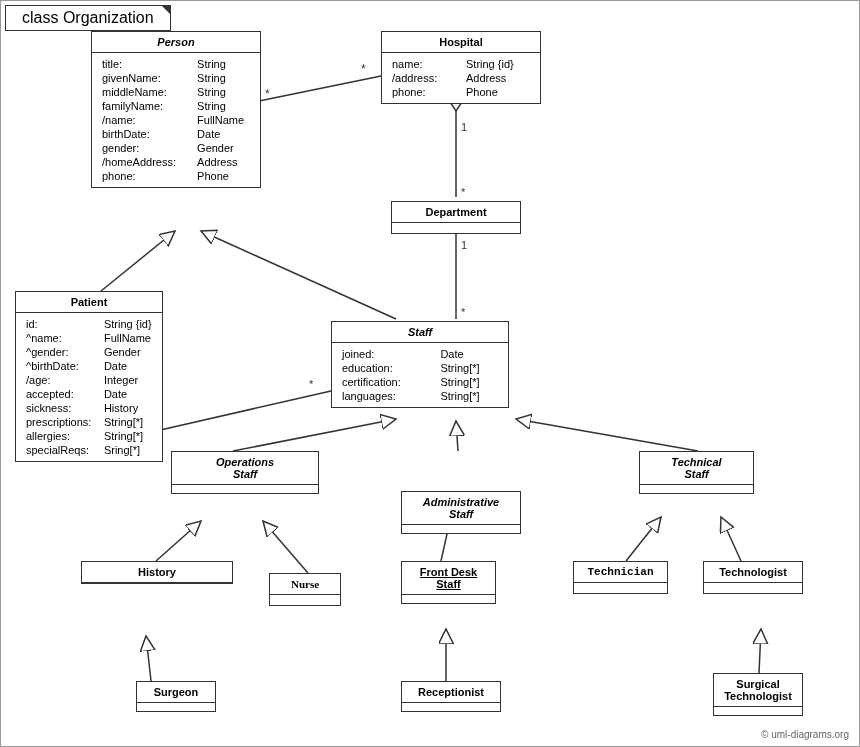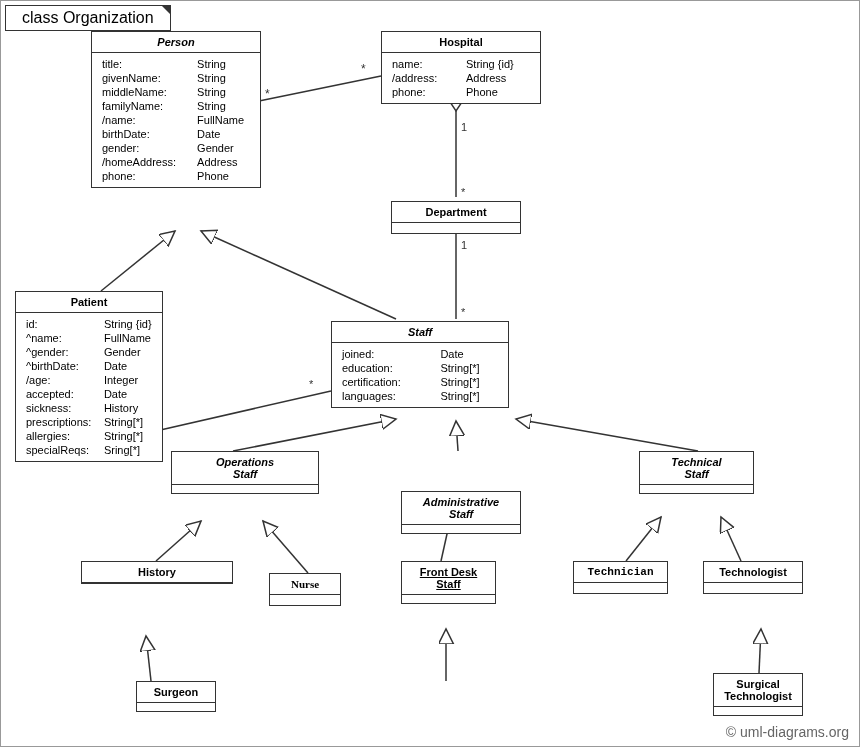--- a/index.html
+++ b/index.html
@@ -69,21 +69,21 @@
       height: 0;
       border-style: solid;
       border-width: 0 10px 10px 0;
       border-color: transparent #333 transparent transparent;
     }
     
     #copyright {
       position: absolute;
       bottom: 6px;
       right: 10px;
-      font-size: 14px;
+      font-size: 10px;
       color: #666;
     }
     
     #svg-overlay {
       position: absolute;
       top: 0; left: 0;
       width: 860px;
       height: 747px;
       pointer-events: none;
     }
@@ -344,20 +344,24 @@
   <div class="uml-class" style="left:702px; top:560px; width:100px;">
     <div class="class-header">Technologist</div>
     <div class="class-body" style="min-height:10px;"></div>
   </div>
 
   <div class="uml-class" style="left:95px; top:680px; width:80px;margin-left:40px;">
     <div class="class-header">Surgeon</div>
     <div class="class-body" style="min-height:8px;"></div>
   </div>
 
+  <div class="uml-class" style="left:400px; top:680px; width:100px;">
+    <div class="class-header">Receptionist</div>
+    <div class="class-body" style="min-height:8px;"></div>
+  </div>
 
   <div class="uml-class" style="left:712px; top:672px; width:90px; text-align:center;">
     <div class="class-header">Surgical<br>Technologist</div>
     <div class="class-body" style="min-height:8px;"></div>
   </div>
 
   <div id="copyright">© uml-diagrams.org</div>
 
 </div>
 

